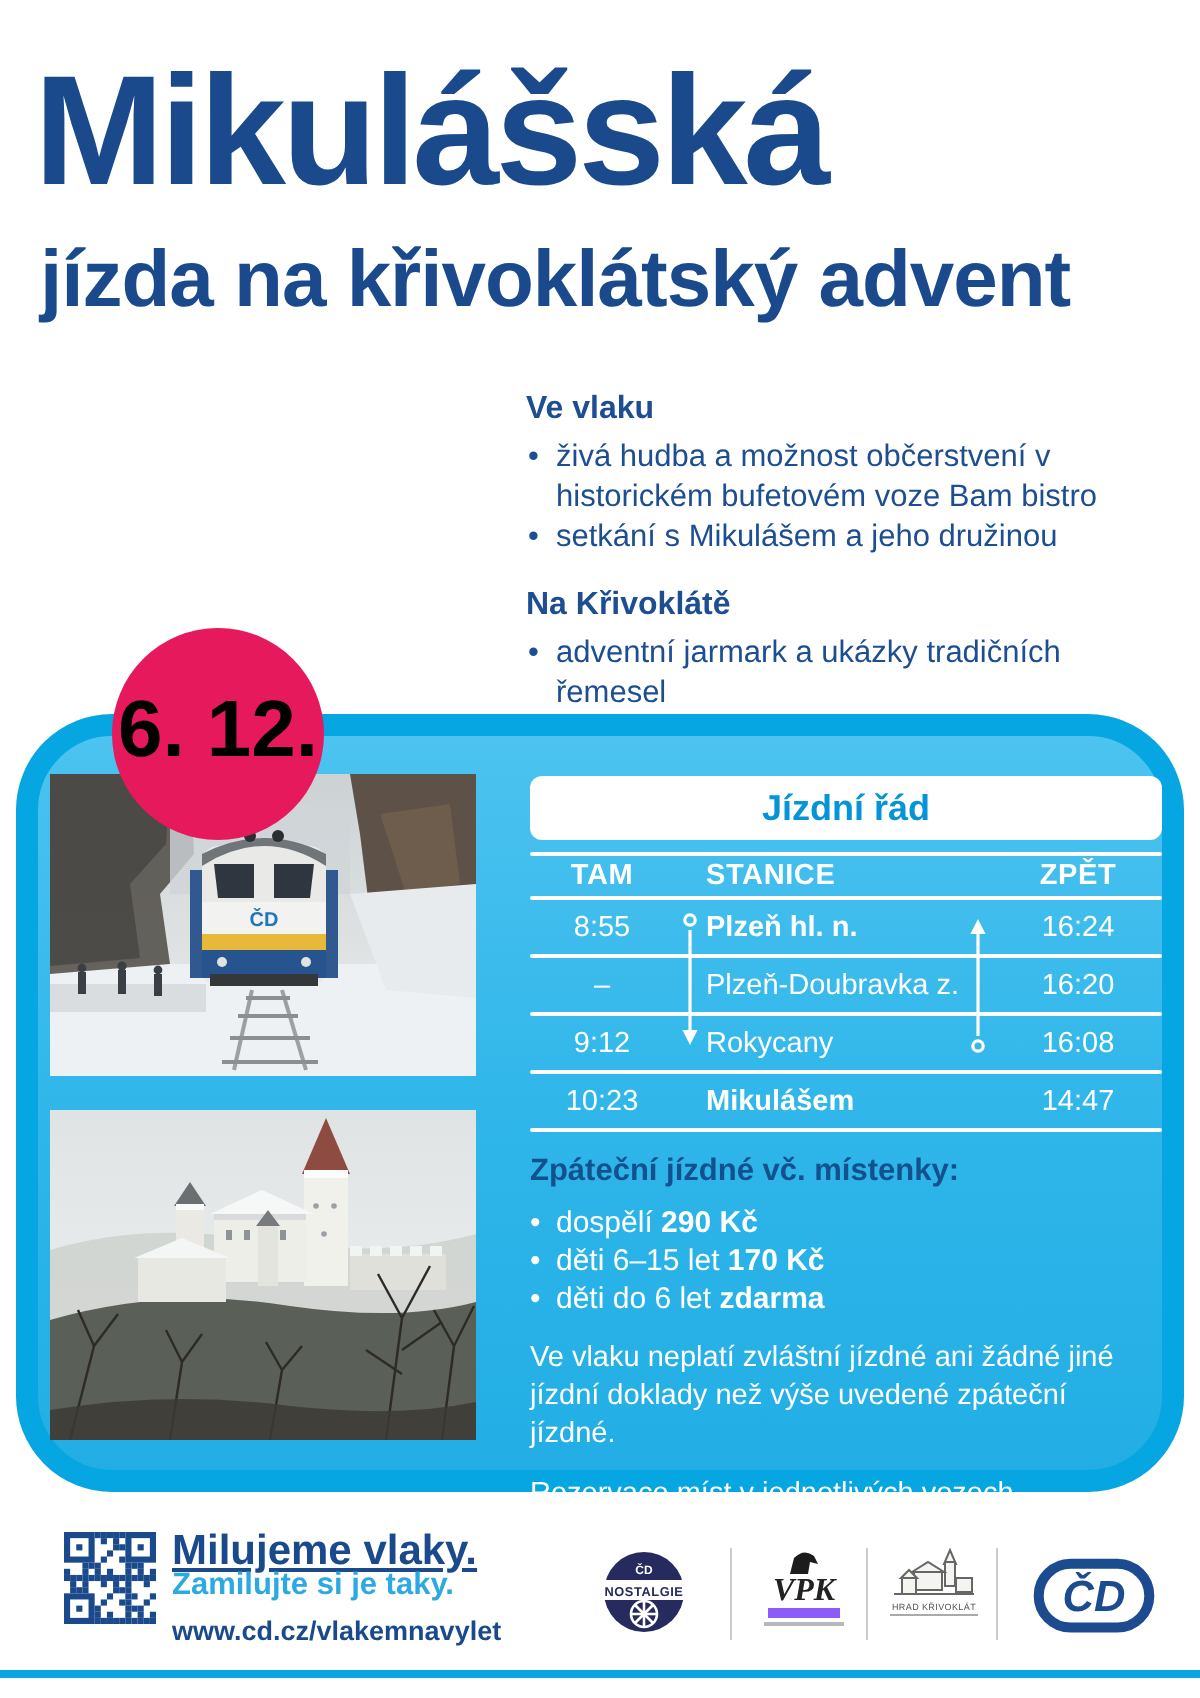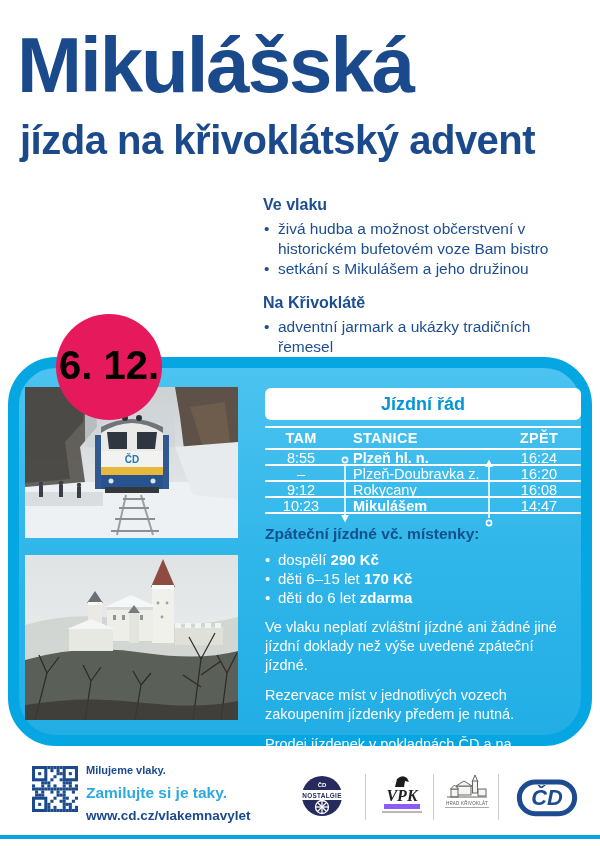--- a/index.html
+++ b/index.html
@@ -26,34 +26,34 @@
   .photo{position:absolute;z-index:2;overflow:hidden;}
   .photo svg{display:block;}
   .ttwrap{position:absolute;left:265px;top:388px;width:316px;z-index:2;}
   .tt-title{height:32px;background:#fff;border-radius:6px;color:#0595d6;font-size:18px;
             font-weight:700;text-align:center;line-height:32px;}
   .tt{position:relative;margin-top:6px;}
   .tt-hr{height:2px;background:#fff;border-radius:1px;}
   .tt-row{display:grid;grid-template-columns:72px 16px 128px 16px 84px;align-items:center;
           color:#fff;font-size:14.5px;}
   .tt-head{height:20px;font-weight:700;letter-spacing:0.3px;}
-  .tt-r{height:14px;}
+  .tt-r{height:27px;}
   .c-time{text-align:center;}
   .c-st{text-align:left;}
   .b{font-weight:700;}
   .tt-arrows{position:absolute;left:0;top:0;pointer-events:none;}
   .pricing{margin-top:11px;color:#fff;}
   .pr-h{color:#12508e;font-size:15.5px;font-weight:700;margin:0 0 7px 0;}
   .pr-ul{list-style:none;margin:0;padding:0;font-size:15px;line-height:19px;}
   .pr-ul li{position:relative;padding-left:13px;}
   .pr-ul li::before{content:"•";position:absolute;left:0;top:0;}
   .note{color:#fff;font-size:14.5px;line-height:19px;margin:11px 0 0 0;width:304px;}
   .footer{position:absolute;left:0;top:760px;width:600px;height:80px;z-index:3;}
   .qr{position:absolute;left:32px;top:6px;width:46px;height:46px;}
-  .slogan1{position:absolute;left:86px;top:4px;font-size:11px;font-weight:700;color:#1b4a8c;}
+  .slogan1{position:absolute;left:86px;top:4px;font-size:21px;font-weight:700;color:#1b4a8c;text-decoration:underline;}
   .slogan2{position:absolute;left:86px;top:24px;font-size:15.5px;font-weight:700;color:#2da9e1;}
   .url{position:absolute;left:86px;top:48px;font-size:13.5px;font-weight:700;color:#1b4a8c;}
   .logo{position:absolute;top:14px;display:flex;flex-direction:column;align-items:center;}
   .lg-div{position:absolute;top:14px;width:1px;height:46px;background:#c9ccd0;}
   .vpk-t{font-family:"Liberation Serif",serif;font-style:italic;font-weight:700;
          font-size:16px;color:#222;line-height:1;border-bottom:5px solid #8b5cf6;padding:0 2px;}
   .vpk-sub{margin-top:2px;width:40px;height:2px;background:#9a9a9a;opacity:.7;}
   .castle-t{font-size:4.5px;color:#555;letter-spacing:.2px;margin-top:1px;}
   .castle-sub{margin-top:1px;width:44px;height:1px;background:#aaa;}
   .bottom-rule{position:absolute;left:0;top:835px;width:600px;height:4px;background:#08a7e3;}

